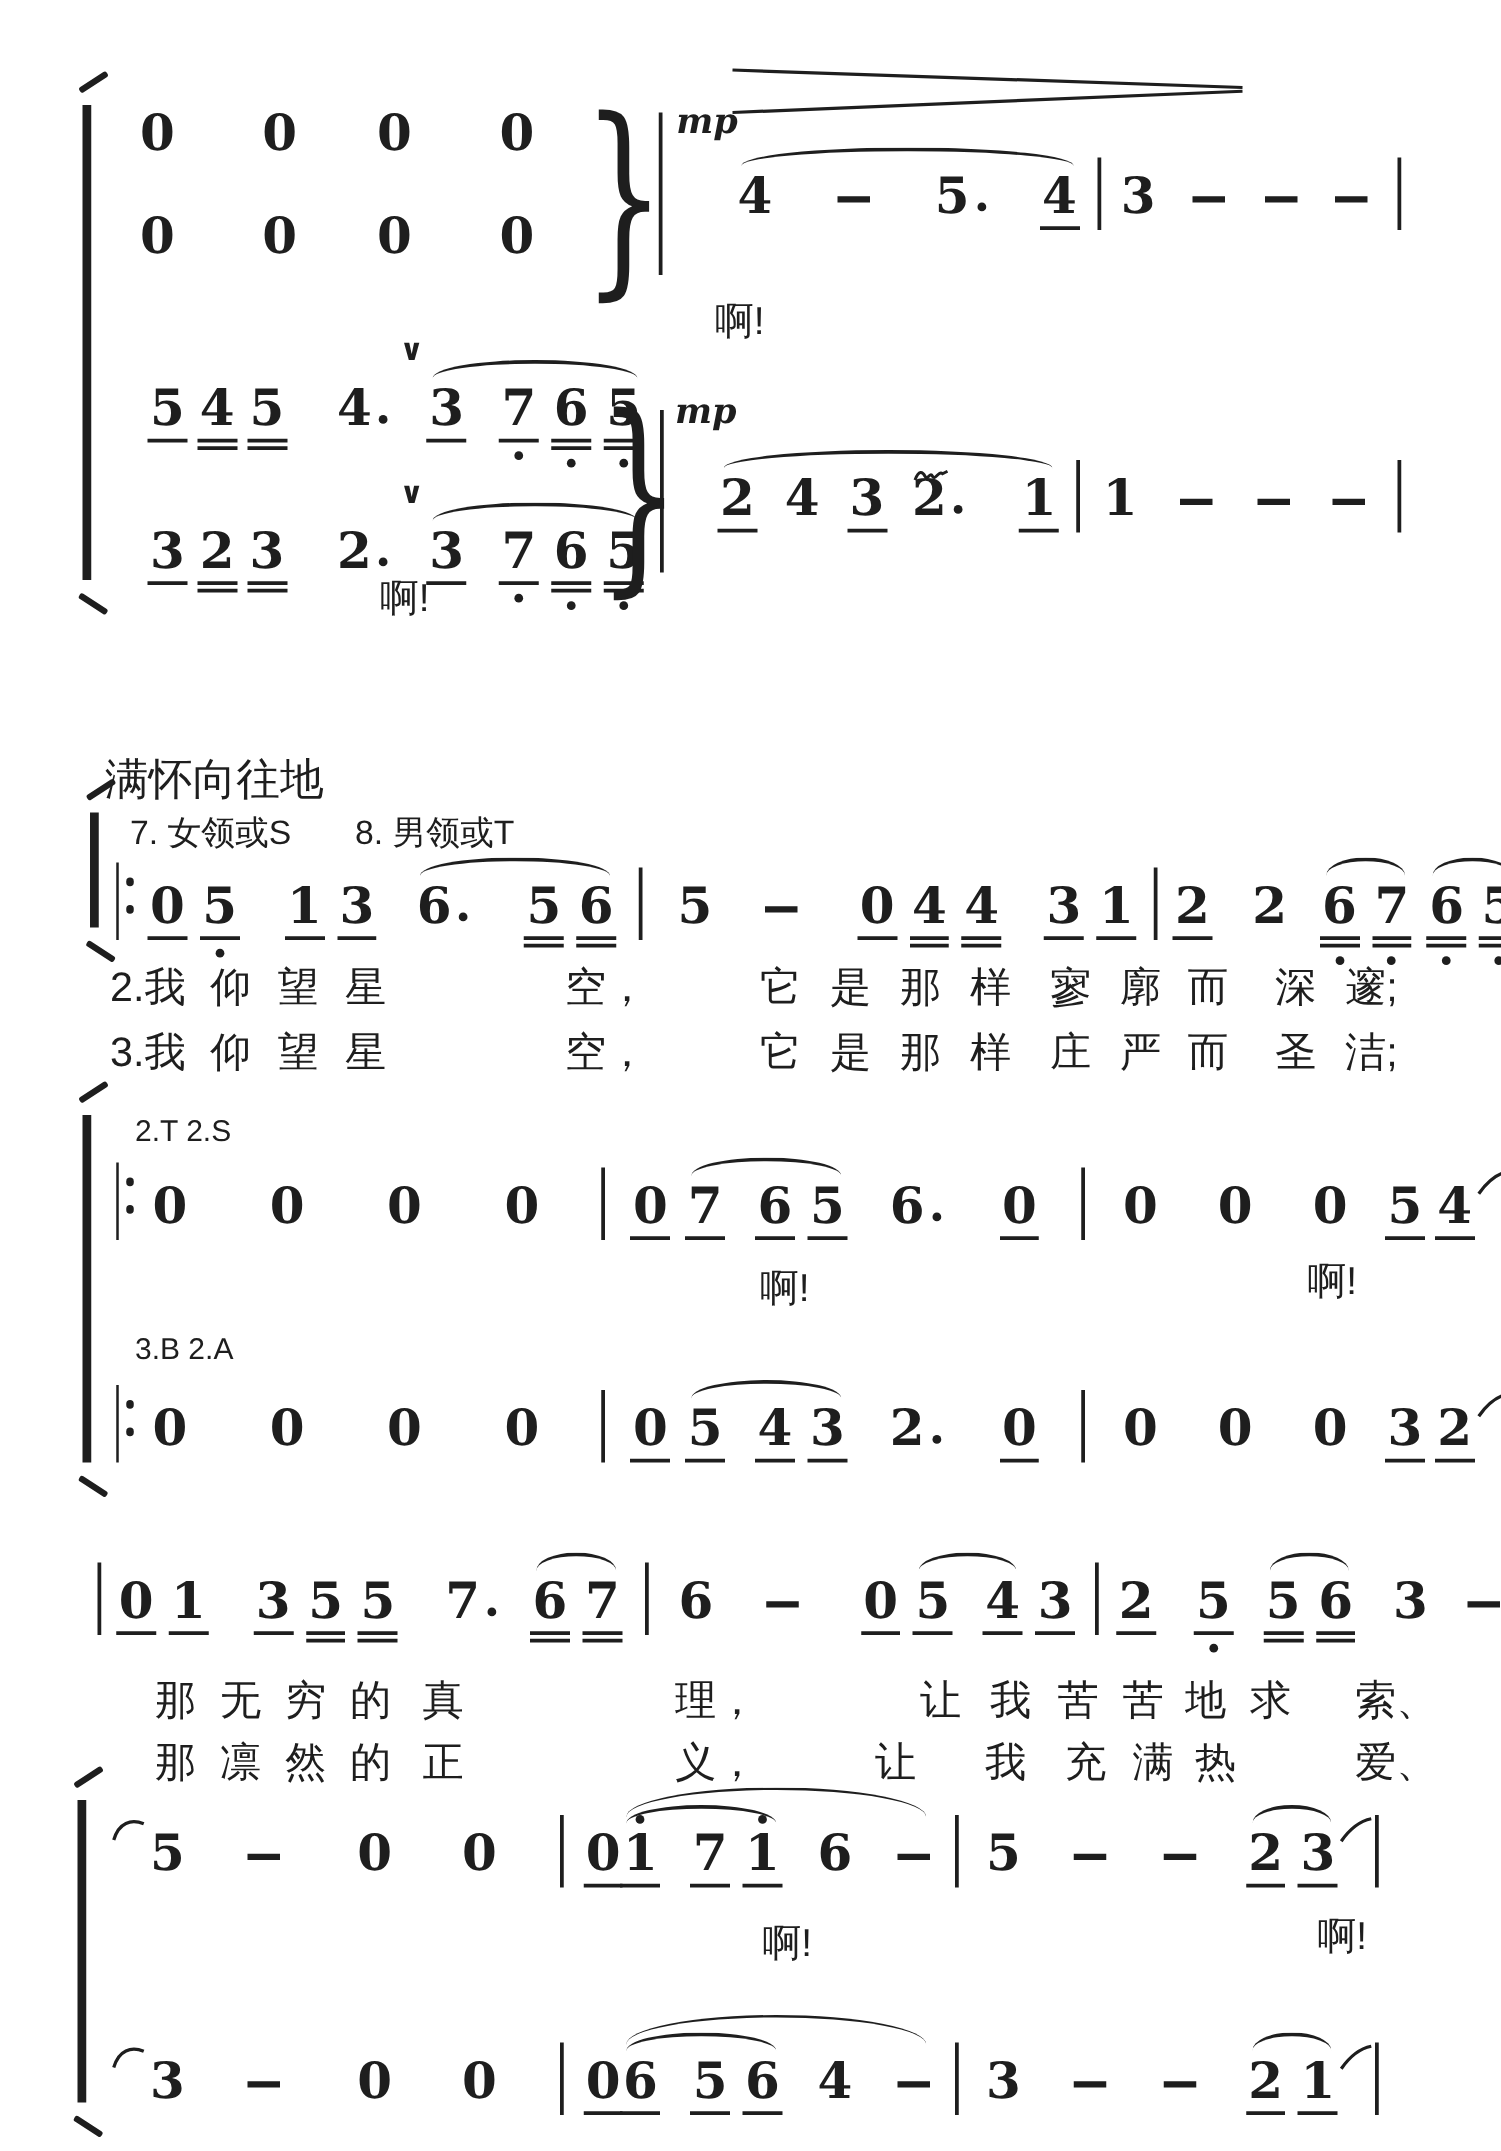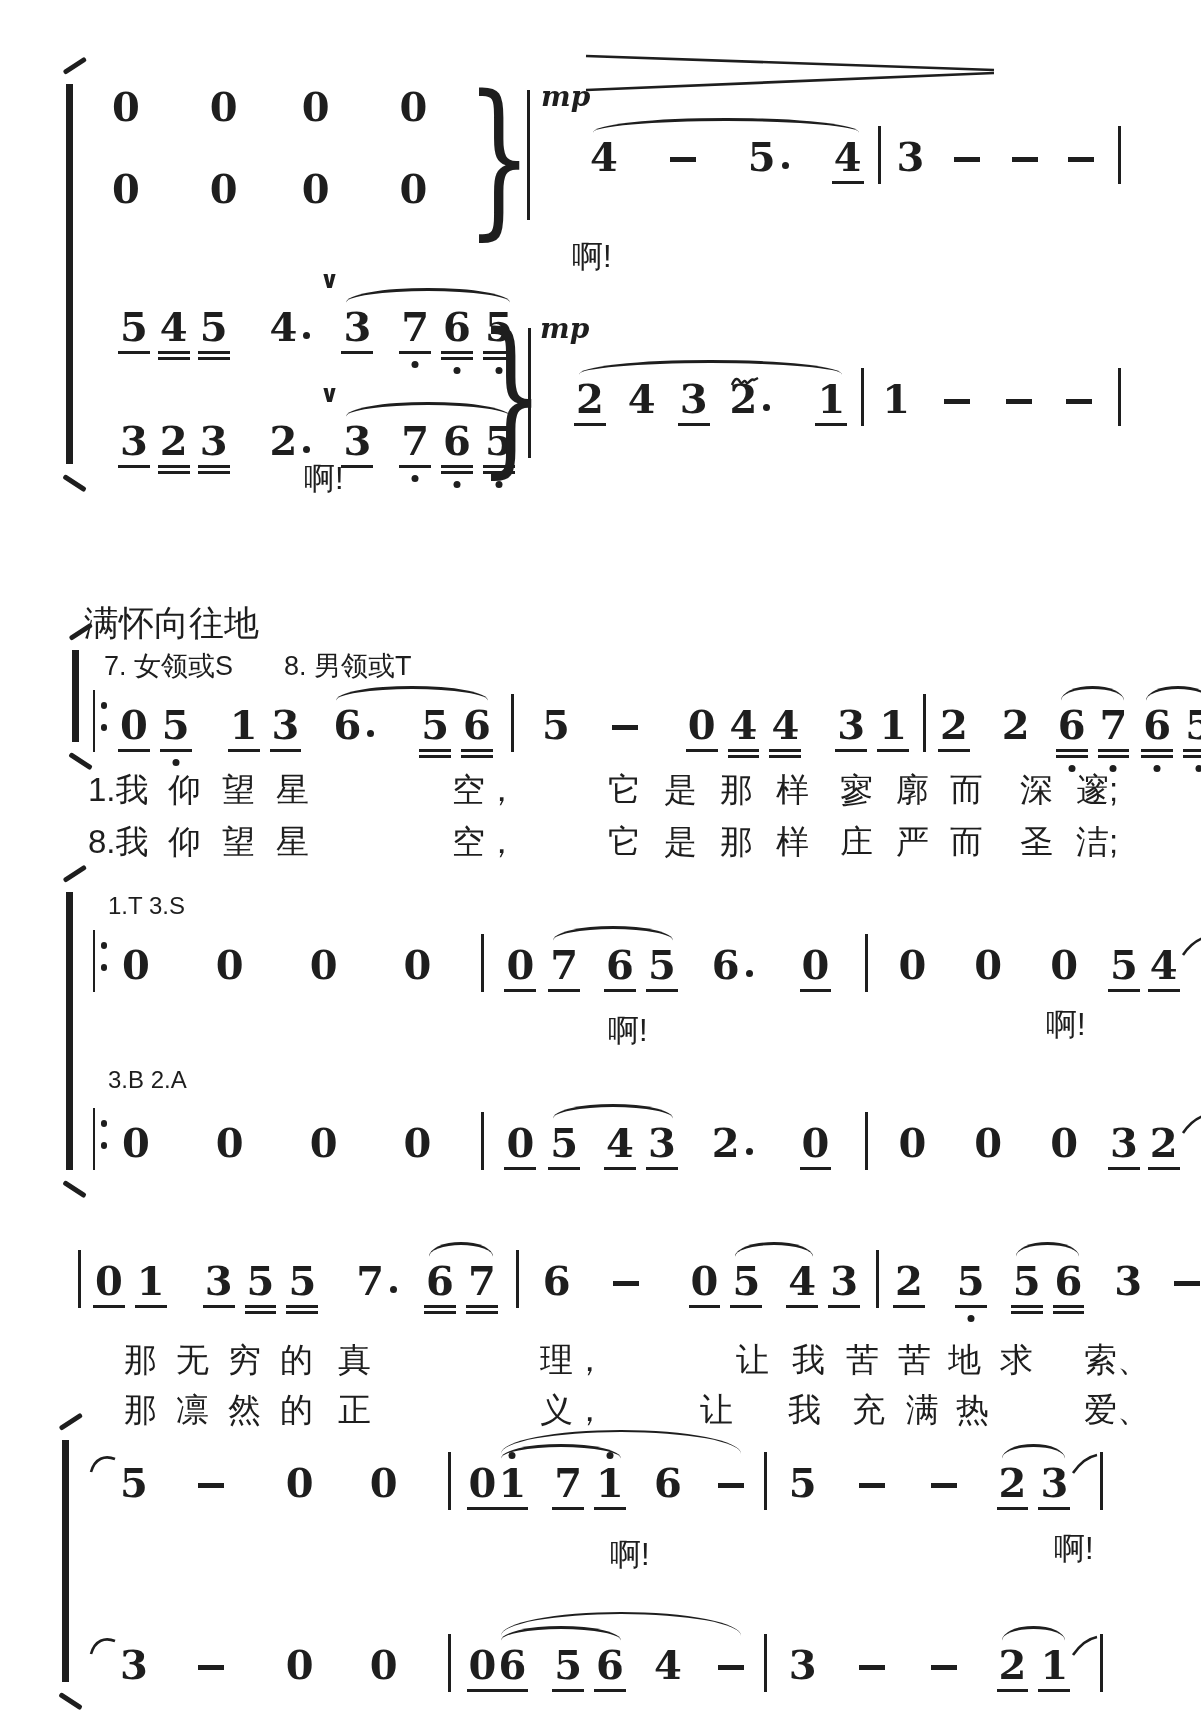--- a/index.html
+++ b/index.html
@@ -172,53 +172,53 @@
         <span class="note">6<div class="ul" style="bottom: -6px;"></div><div class="ul" style="bottom: -12px;"></div><div class="ldot" style="bottom: -26px;"></div></span>
         <span class="note" style="margin-left: 14px;">7<div class="ul" style="bottom: -6px;"></div><div class="ul" style="bottom: -12px;"></div><div class="ldot" style="bottom: -26px;"></div></span>
       </div>
       <div class="g" style="margin-left: 16px;">
         <div class="slur"></div>
         <span class="note">6<div class="ul" style="bottom: -6px;"></div><div class="ul" style="bottom: -12px;"></div><div class="ldot" style="bottom: -26px;"></div></span>
         <span class="note" style="margin-left: 14px;">5<div class="ul" style="bottom: -6px;"></div><div class="ul" style="bottom: -12px;"></div><div class="ldot" style="bottom: -26px;"></div></span>
       </div>
     </div>
   <div class="lyr" style="top:768px;">
-      <span style="left: 88px;">1.我</span>
+      <span style="left: 88px;">2.我</span>
       <span style="left: 168px;">仰</span>
       <span style="left: 222px;">望</span>
       <span style="left: 276px;">星</span>
       <span style="left: 452px;">空，</span>
       <span style="left: 608px;">它</span>
       <span style="left: 664px;">是</span>
       <span style="left: 720px;">那</span>
       <span style="left: 776px;">样</span>
       <span style="left: 840px;">寥</span>
       <span style="left: 896px;">廓</span>
       <span style="left: 950px;">而</span>
       <span style="left: 1020px;">深</span>
       <span style="left: 1076px;">邃;</span>
     </div>
   <div class="lyr" style="top:820px;">
-      <span style="left: 88px;">8.我</span>
+      <span style="left: 88px;">3.我</span>
       <span style="left: 168px;">仰</span>
       <span style="left: 222px;">望</span>
       <span style="left: 276px;">星</span>
       <span style="left: 452px;">空，</span>
       <span style="left: 608px;">它</span>
       <span style="left: 664px;">是</span>
       <span style="left: 720px;">那</span>
       <span style="left: 776px;">样</span>
       <span style="left: 840px;">庄</span>
       <span style="left: 896px;">严</span>
       <span style="left: 950px;">而</span>
       <span style="left: 1020px;">圣</span>
       <span style="left: 1076px;">洁;</span>
     </div>
 
-  <span class="plabel" style="left:108px;top:892px;font-size:24px;">1.T 3.S</span>
+  <span class="plabel" style="left:108px;top:892px;font-size:24px;">2.T 2.S</span>
   <div class="line" style="left:92px;top:934px;">
       <span class="rs"></span>
       <span class="note" style="margin-left: 12px;">0</span>
       <span class="note" style="margin-left: 66px;">0</span>
       <span class="note" style="margin-left: 66px;">0</span>
       <span class="note" style="margin-left: 66px;">0</span>
       <span class="bar" style="margin-left: 50px;"></span>
       <span class="note" style="margin-left: 22px;">0<div class="ul" style="bottom: -6px;"></div></span>
       <div class="g" style="margin-left: 16px;">
         <div class="slur"></div>

